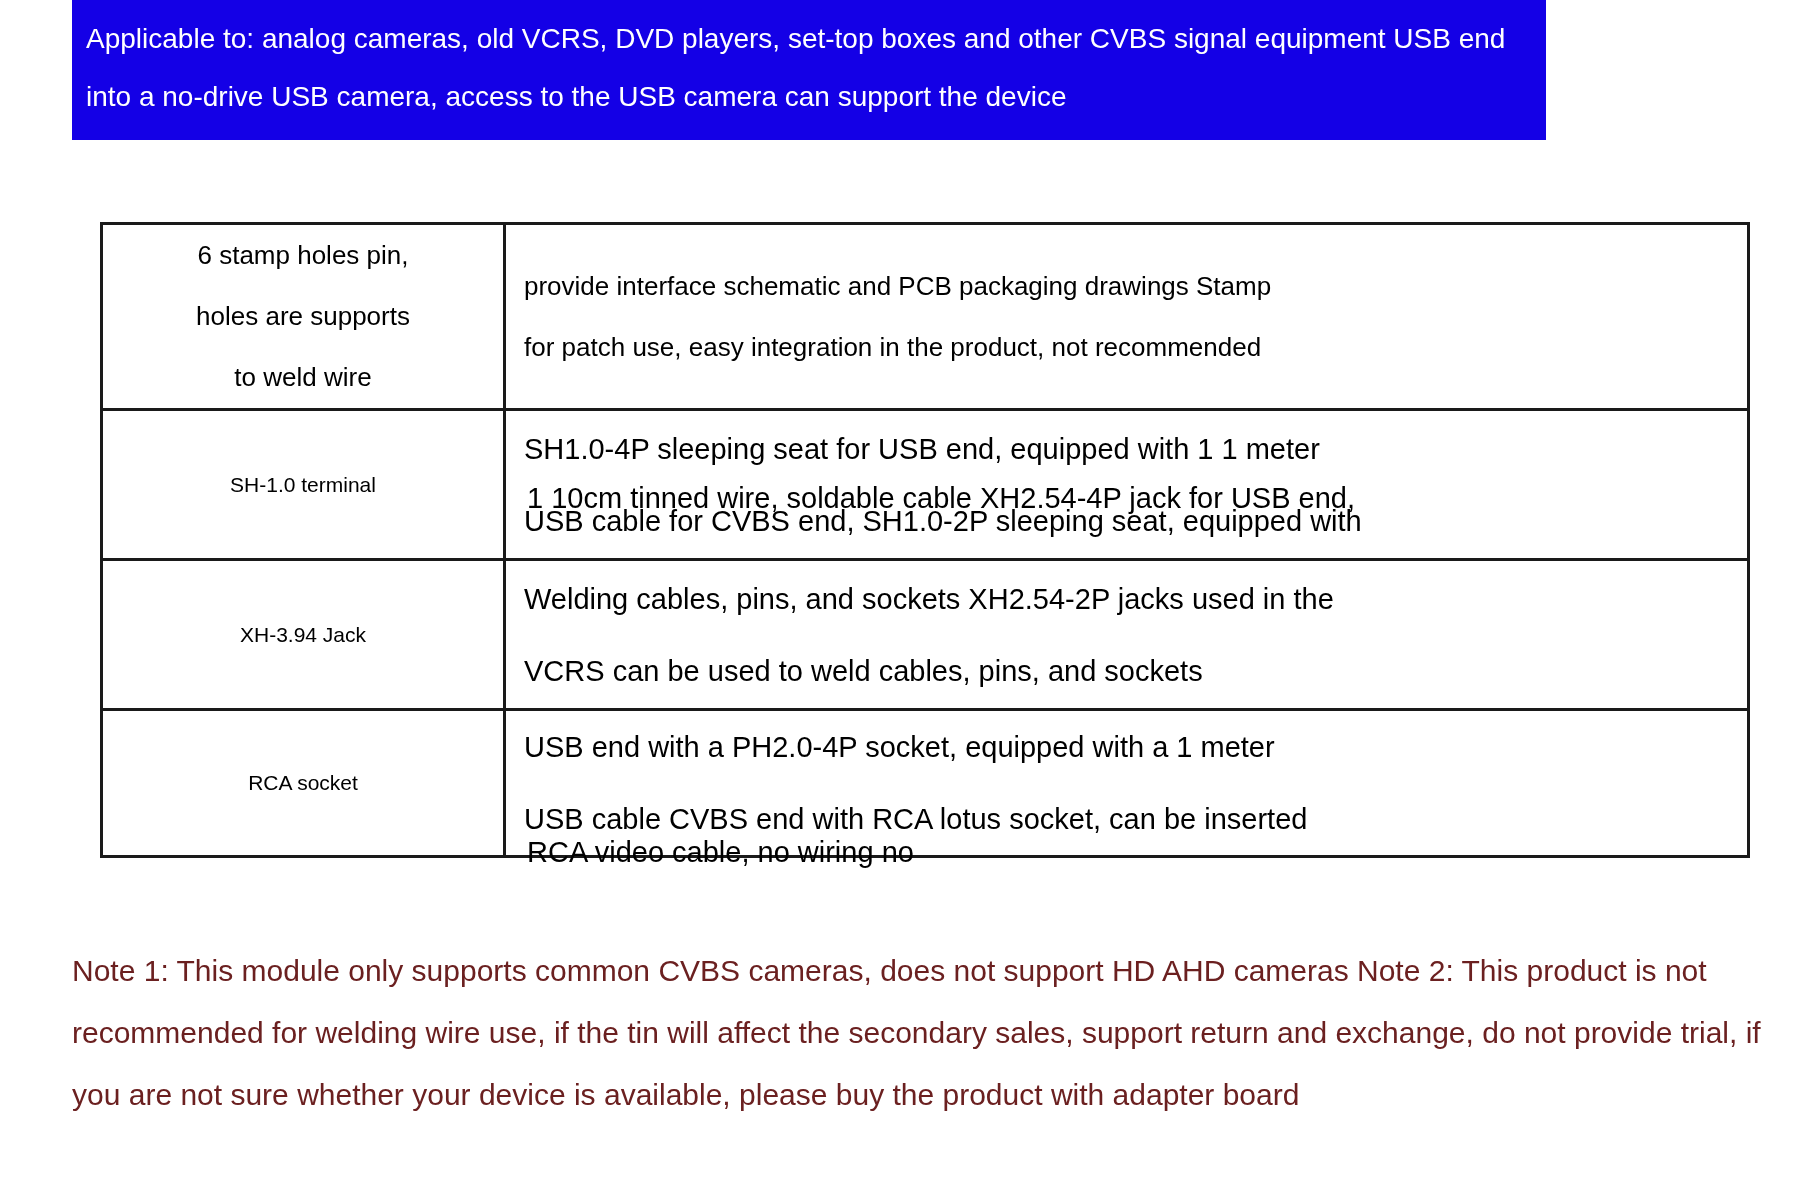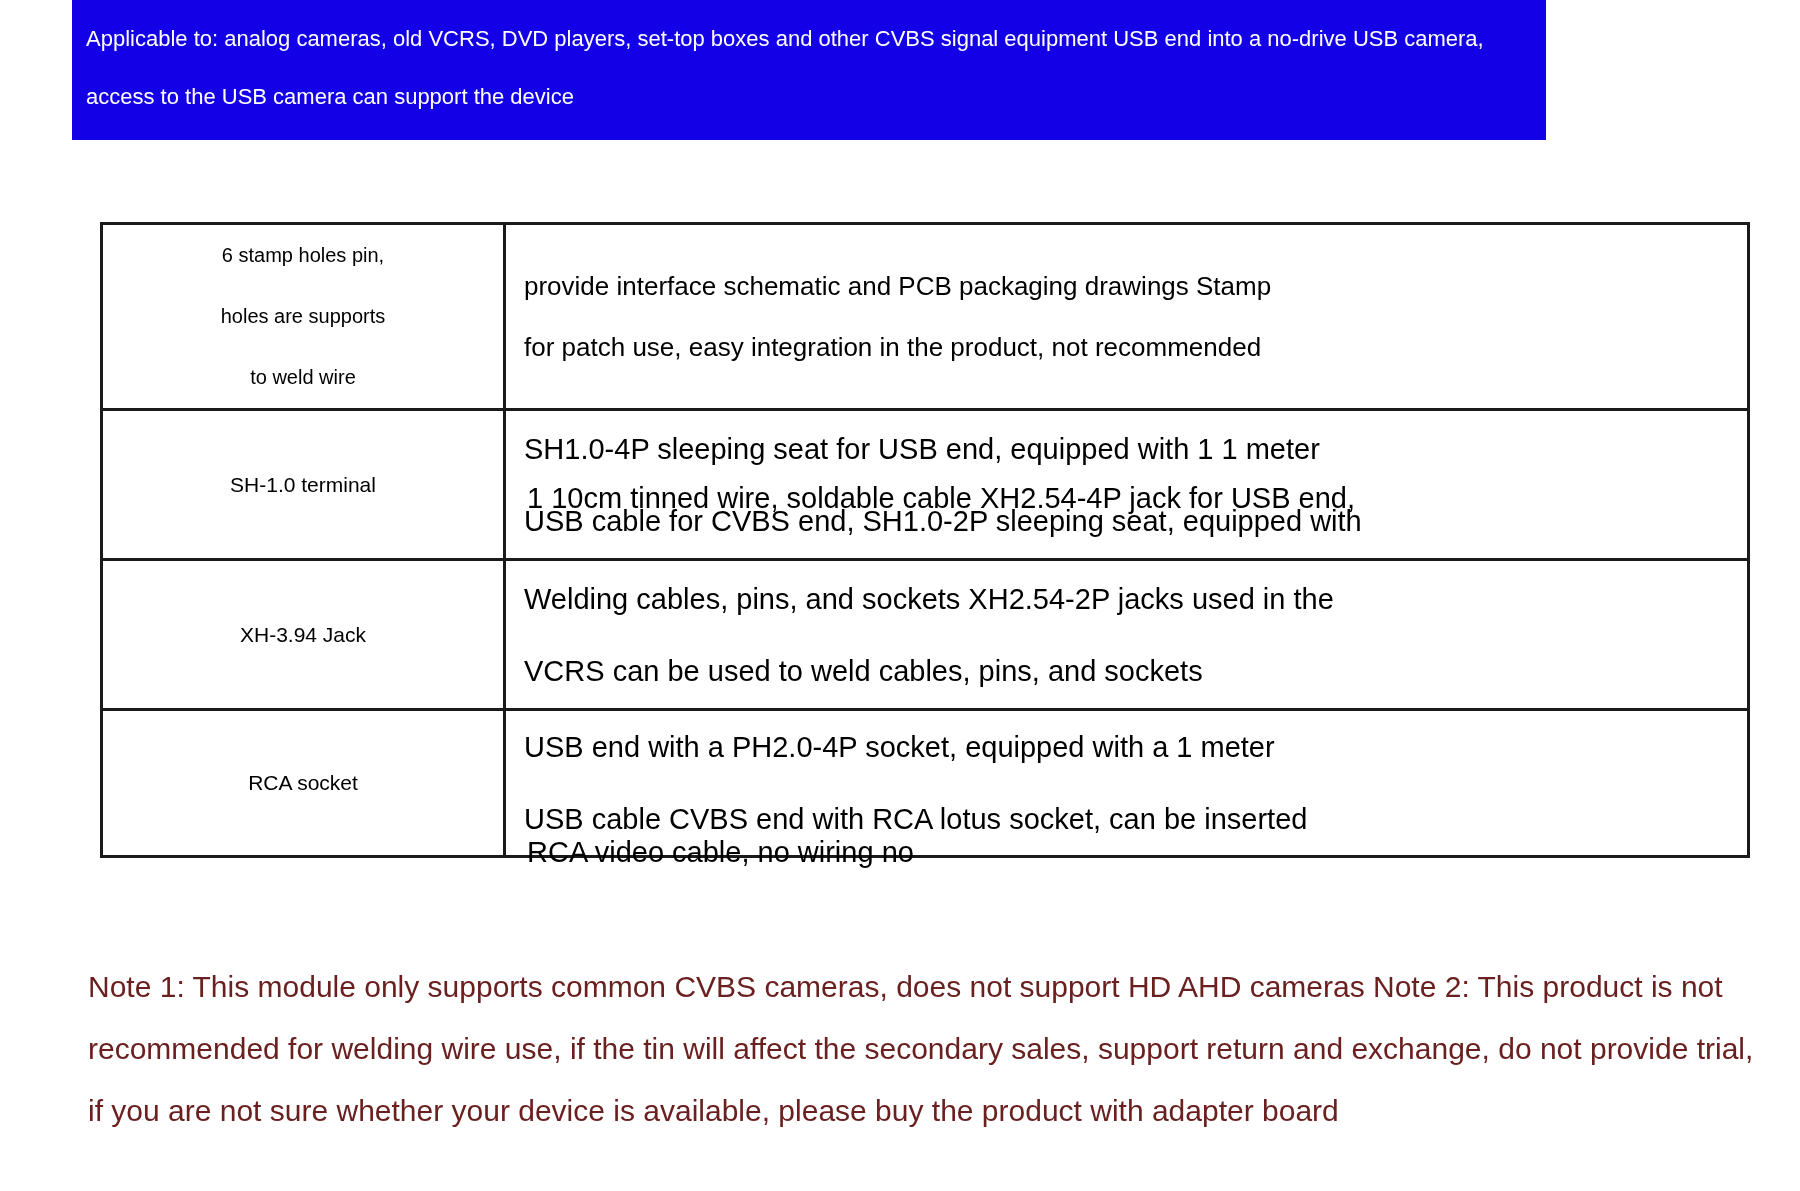--- a/index.html
+++ b/index.html
@@ -17,21 +17,21 @@
   }
 
   
   .banner {
     position: absolute;
     left: 72px;
     top: 0px;
     width: 1474px;
     background: #1400e6;
     color: #ffffff;
-    font-size: 22px;
+    font-size: 28px;
     line-height: 58px;
     padding: 10px 14px 14px 14px;
     box-sizing: border-box;
   }
   .banner p {
     margin: 0;
   }
 
   
   .spec-table {
@@ -60,21 +60,21 @@
     font-size: 29px;
     line-height: 60px;
     padding: 6px 8px 6px 18px;
     white-space: nowrap;
   }
   .cell-desc.small {
     font-size: 26px;
     line-height: 49px;
   }
   .cell-label.small {
-    font-size: 20px;
+    font-size: 26px;
     line-height: 49px;
     text-align: center;
     padding: 6px 4px;
   }
   .row1 { height: 148px; }
   .row2 { height: 150px; }
   .row3 { height: 150px; }
   .row4 { height: 140px; }
 
   
@@ -89,21 +89,21 @@
   
   .note {
     position: absolute;
     left: 72px;
     top: 940px;
     width: 1700px;
     color: #6b2020;
     font-size: 30px;
     line-height: 62px;
   }
-  .note p { margin: 16px; }
+  .note p { margin: 0; }
 </style>
 </head>
 <body>
 
 <div class="banner">
   <p>Applicable to: analog cameras, old VCRS, DVD players, set-top boxes and other CVBS signal equipment USB end into a no-drive USB camera, access to the USB camera can support the device</p>
 </div>
 
 <table class="spec-table">
   <tbody>

